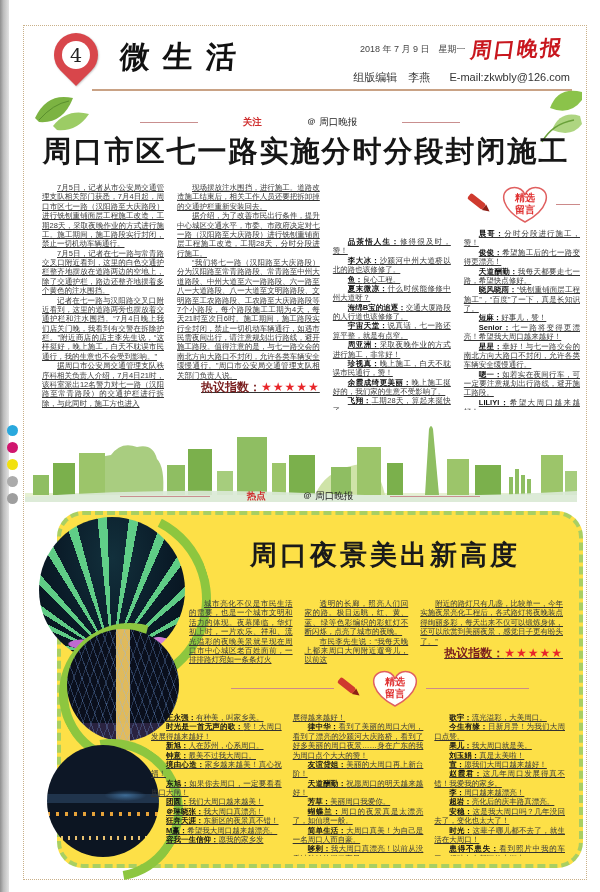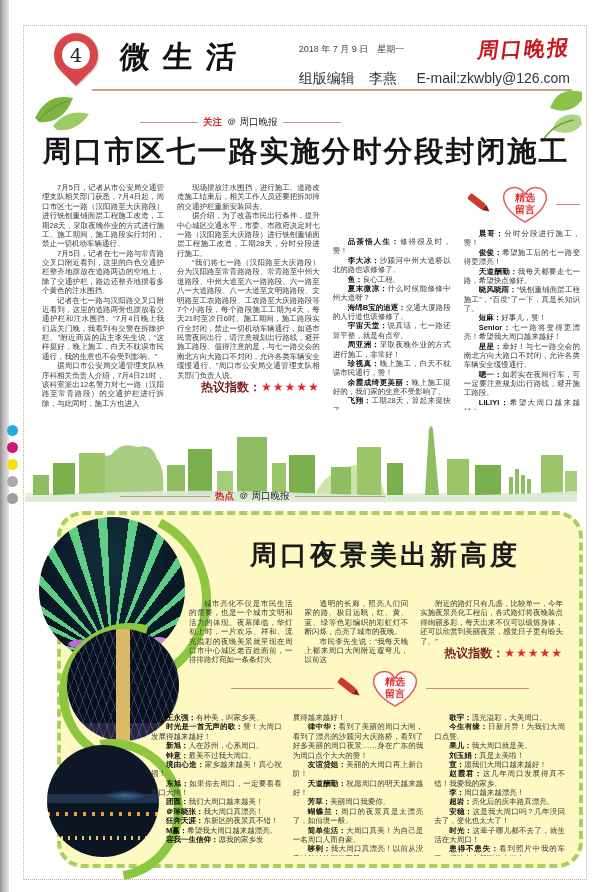--- a/index.html
+++ b/index.html
@@ -15,55 +15,55 @@
   
   .header{position:absolute;top:33px;left:40px;right:28px;height:58px;}
   .pin{position:absolute;left:14px;top:0;width:44px;height:44px;background:#d8464b;
     border-radius:50% 50% 50% 0;transform:rotate(-45deg);box-shadow:0 1px 2px rgba(0,0,0,.25);}
   .pin .inner{position:absolute;left:8px;top:8px;width:28px;height:28px;background:#fff;
     border-radius:50%;transform:rotate(45deg);display:flex;align-items:center;justify-content:center;
     font-family:"DejaVu Serif",serif;font-size:19px;color:#222;}
   .paper-title{position:absolute;left:80px;top:4px;font-family:"DejaVu Serif",serif;
     font-weight:bold;font-size:30px;letter-spacing:13px;color:#111;transform:skewX(-4deg);}
   .head-right{position:absolute;right:2px;top:2px;text-align:right;}
-  .date-line{font-size:9px;color:#444;display:flex;align-items:center;justify-content:space-between;gap:6px;}
+  .date-line{font-size:9px;color:#444;display:flex;align-items:center;justify-content:center;gap:6px;}
   .logo{font-family:"DejaVu Serif",serif;font-weight:900;font-size:21px;color:#c8171e;
     letter-spacing:2px;transform:skewX(-10deg) rotate(-2deg);display:inline-block;}
-  .editor-line{font-size:14px;color:#333;margin-top:7px;}
+  .editor-line{font-size:11px;color:#333;margin-top:7px;}
   .editor-line .em{margin-left:16px;}
   .head-rule{position:absolute;left:52px;right:0;bottom:0;height:2px;background:#c9a285;}
   
-  .tagline{position:absolute;display:flex;align-items:center;justify-content:flex-start;gap:5px;}
+  .tagline{position:absolute;display:flex;align-items:center;justify-content:space-between;}
   .tline{height:1px;background:#c98f8f;flex:0 0 58px;}
   .tag-prefix{color:#cf2e2e;font-weight:bold;font-size:9.5px;font-family:"DejaVu Serif",serif;}
   .tag-suffix{color:#222;font-weight:normal;font-size:9.5px;font-family:"DejaVu Serif",serif;}
   
   .headline1{position:absolute;top:132px;left:30px;right:18px;text-align:center;
     font-family:"DejaVu Serif",serif;font-weight:900;font-size:29px;letter-spacing:2px;color:#161616;}
   .headline2{position:absolute;text-align:center;font-family:"DejaVu Serif",serif;
     font-weight:900;font-size:27px;letter-spacing:3px;color:#1a1a1a;}
   
-  .cols{position:absolute;display:flex;overflow:hidden;}
+  .cols{position:absolute;display:flex;overflow:hidden;text-decoration:underline;}
   .col{font-size:7.5px;line-height:1.25;text-align:justify;color:#3a3a3a;}
   .col p{margin:0;text-indent:2em;}
   .cmt{margin:0;text-indent:2em;font-size:7.5px;line-height:1.25;text-align:justify;color:#3a3a3a;}
   .cmt b{color:#141414;}
   .heat{white-space:nowrap;font-size:12px;}
   .heat .hl{color:#7a1f1f;font-weight:bold;}
   .stars{color:#e8262a;letter-spacing:1px;}
   
   .badge{position:absolute;display:flex;align-items:center;height:42px;}
   .bline{height:1px;background:#cc8a8a;}
   .grow{flex:1 1 auto;}
   .badge svg{flex:0 0 auto;}
   
   .skyline{position:absolute;top:419px;left:25px;width:552px;height:83px;}
   
   .greenbox{position:absolute;top:511px;left:57px;right:17px;bottom:24px;
-    border:4px dashed #a9cf62;border-radius:26px;background:#fef9c3;}
+    border:4px dashed #a9cf62;border-radius:26px;background:#fde047;}
   
   .photo{position:absolute;border-radius:50%;overflow:hidden;}
   .ring{position:absolute;border-radius:50%;border:9px solid transparent;}
   .photo1{left:-22px;top:2px;width:146px;height:146px;
     background:
       radial-gradient(ellipse 22px 7px at 30% 87%, #c06ad0 0 60%, transparent 70%),
       radial-gradient(ellipse 26px 8px at 62% 90%, #a855c0 0 60%, transparent 70%),
       radial-gradient(ellipse 16px 6px at 82% 85%, #d080d8 0 60%, transparent 70%),
       repeating-conic-gradient(from -58deg at 50% 96%, rgba(110,235,150,.85) 0 4deg, rgba(0,30,25,0) 4deg 13deg),
       radial-gradient(ellipse at 50% 28%, #12303c 0%, #0a1b28 55%, #06101a 100%);}

